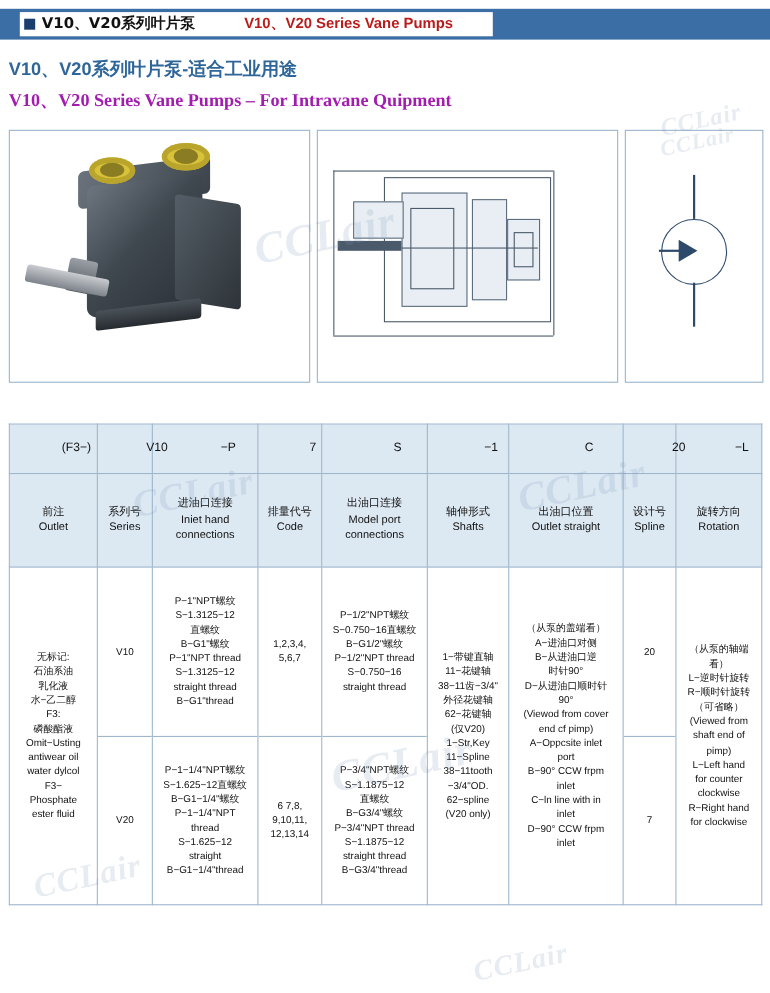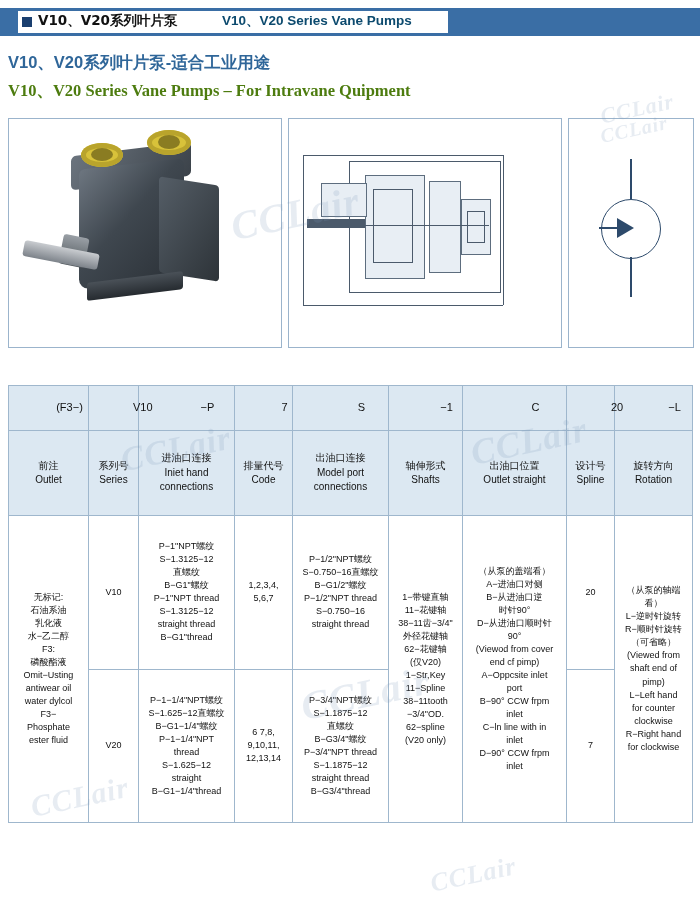--- a/index.html
+++ b/index.html
@@ -41,31 +41,31 @@
     position:absolute;left:22px;top:9px;width:10px;height:10px;
     background:#1a3f6f;
   }
   .topbar .t1{
     position:absolute;left:38px;top:4px;
     font-size:13.5px;font-weight:bold;color:#111;
     font-family:"DejaVu Sans", sans-serif;
   }
   .topbar .t2{
     position:absolute;left:222px;top:4px;
-    font-size:13.5px;font-weight:bold;color:#0c4a6e;
+    font-size:13.5px;font-weight:bold;color:#b91c1c;
   }
   
   .title1{
     position:absolute;left:8px;top:52px;
     font-size:16.5px;font-weight:bold;color:#2f6699;
     font-family:"DejaVu Sans", sans-serif;
   }
   .title2{
     position:absolute;left:8px;top:80px;
-    font-size:16.5px;font-weight:bold;color:#4d7c0f;
+    font-size:16.5px;font-weight:bold;color:#a21caf;
     font-family:"Liberation Serif", serif;
   }
   
   .panel{
     position:absolute;border:1px solid #9bb4cc;background:#ffffff;
     overflow:hidden;
   }
   #panel-photo{left:8px;top:118px;width:272px;height:228px;}
   #panel-section{left:288px;top:118px;width:272px;height:228px;}
   #panel-symbol{left:568px;top:118px;width:124px;height:228px;}

